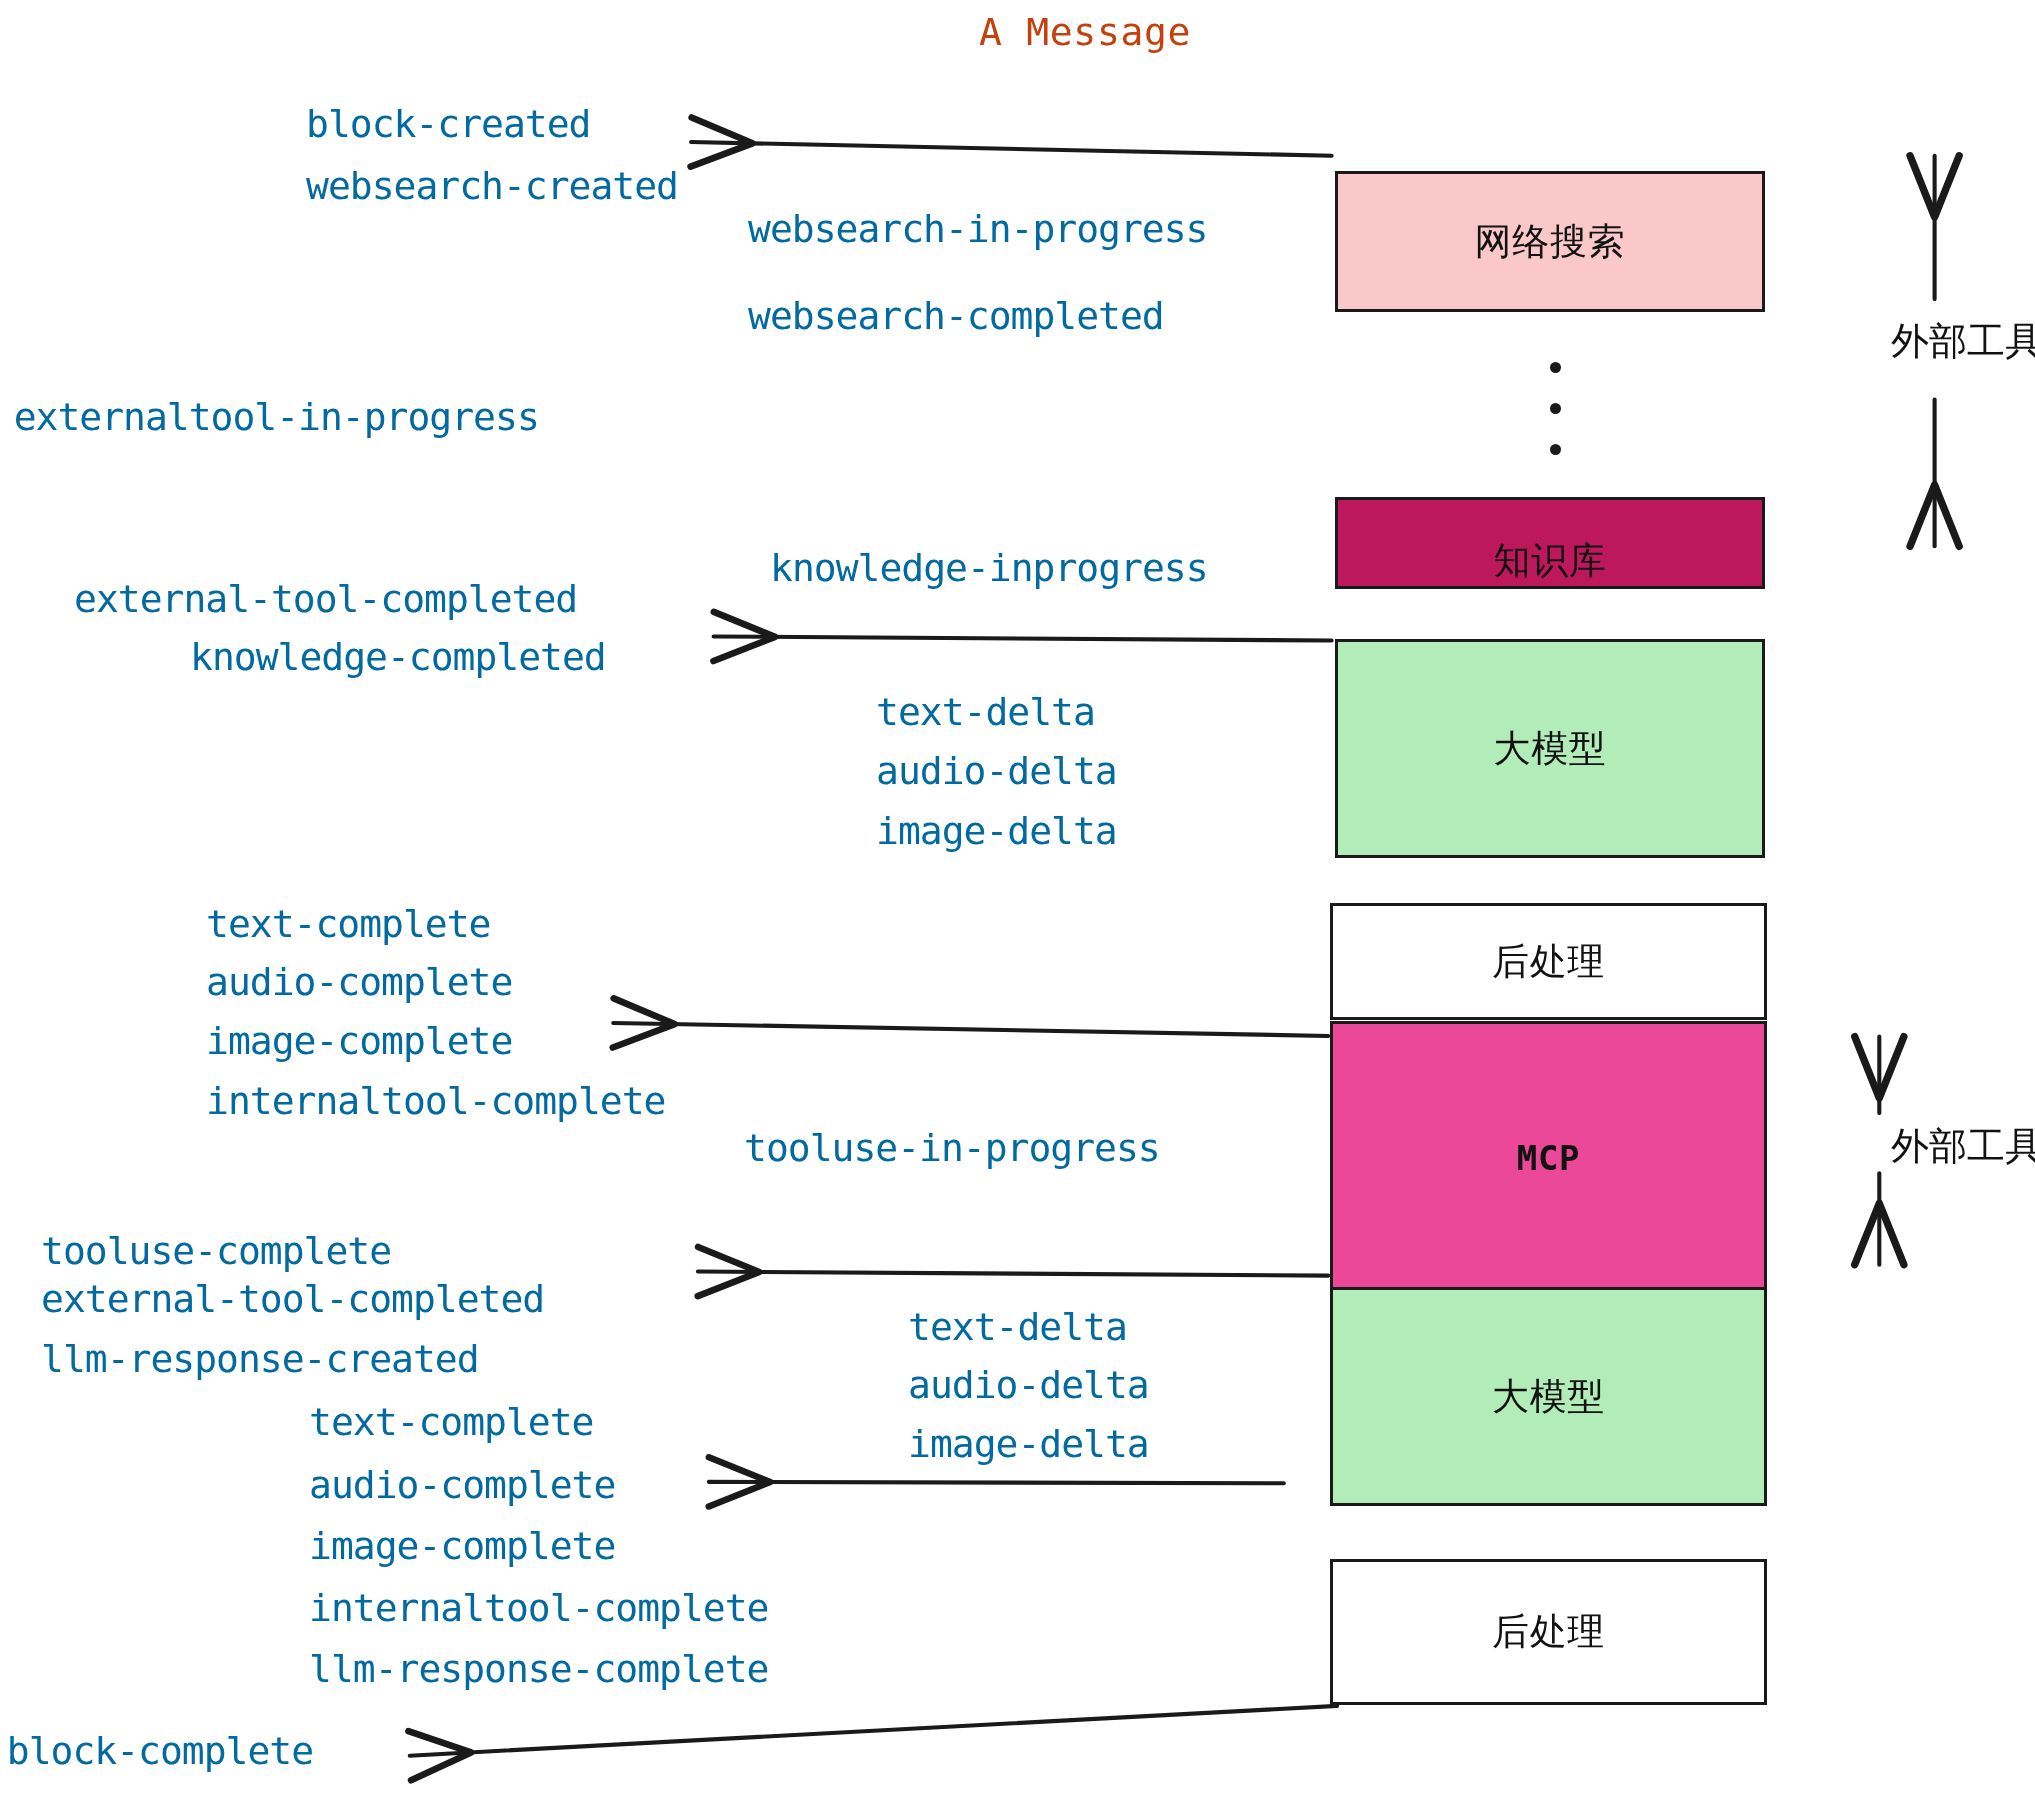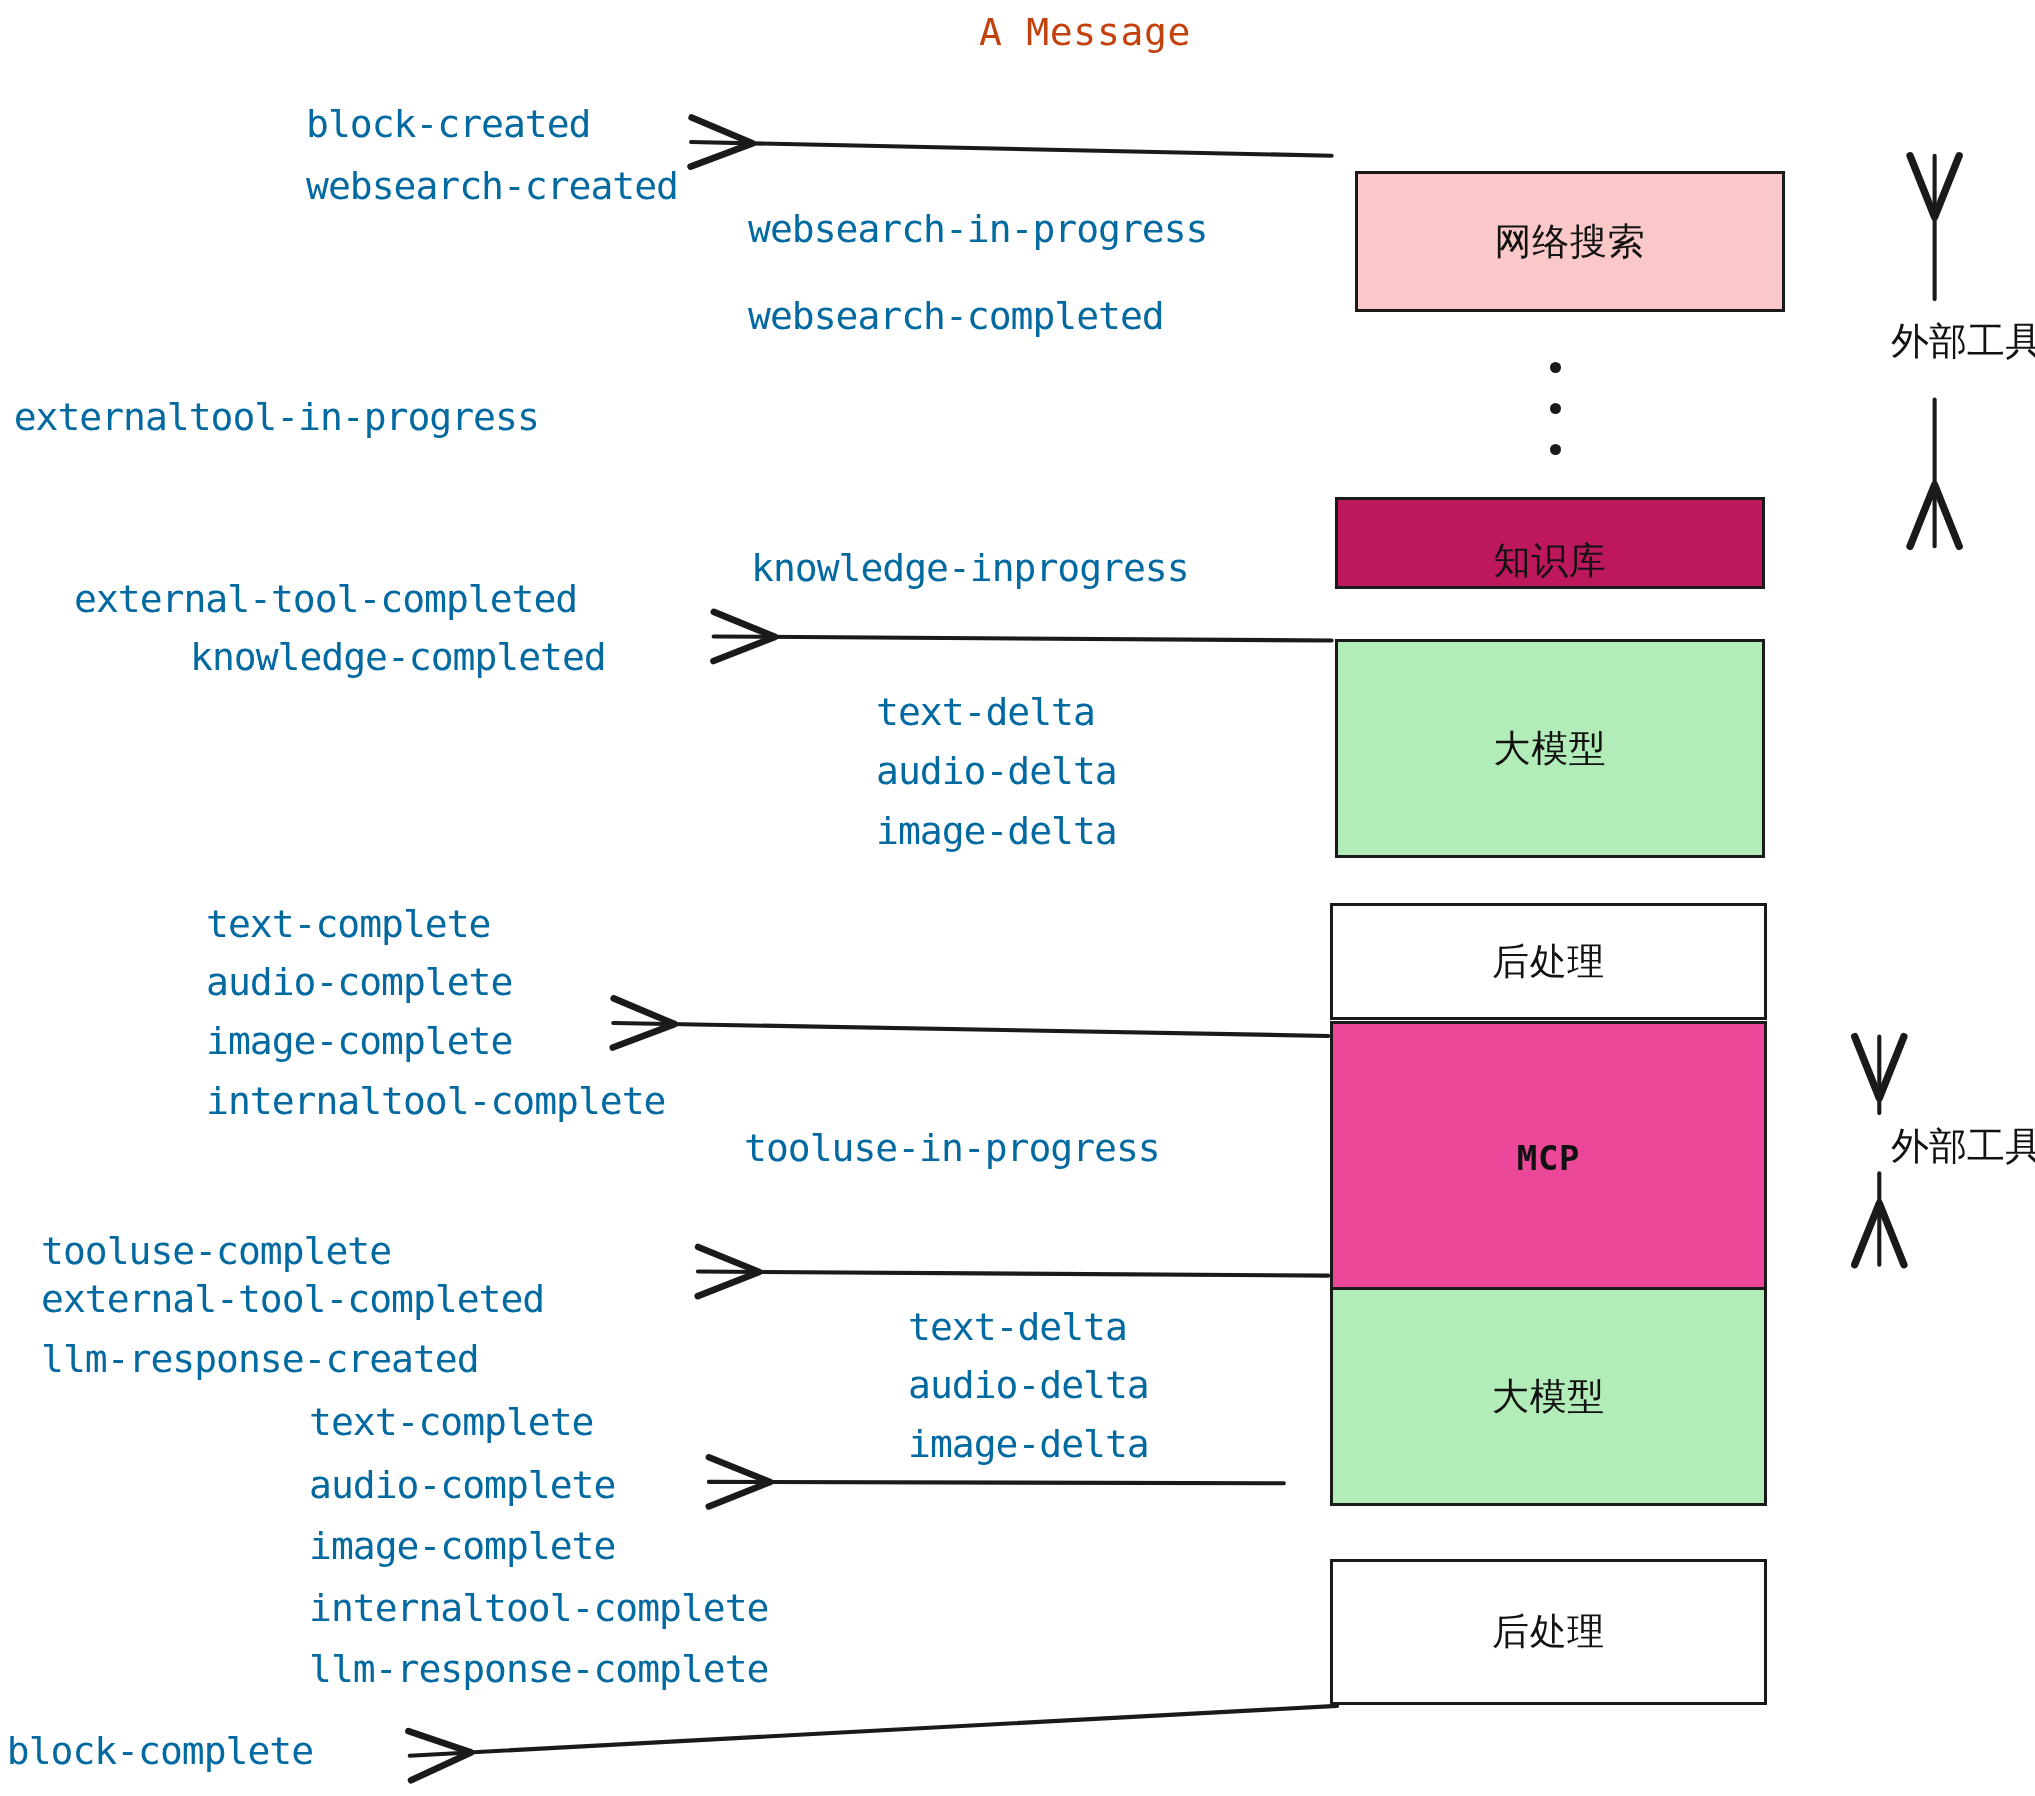--- a/index.html
+++ b/index.html
@@ -104,21 +104,21 @@
       </g>
     <g id="side-arrows">
         <line x1="2833" y1="438" x2="2833" y2="228" stroke="#1a1a1a" stroke-width="6" stroke-linecap="round" marker-end="url(#aheadv)"></line>
         <line x1="2833" y1="585" x2="2833" y2="800" stroke="#1a1a1a" stroke-width="6" stroke-linecap="round" marker-end="url(#aheadv)"></line>
         <line x1="2752" y1="1630" x2="2752" y2="1518" stroke="#1a1a1a" stroke-width="6" stroke-linecap="round" marker-end="url(#aheadv)"></line>
         <line x1="2752" y1="1718" x2="2752" y2="1852" stroke="#1a1a1a" stroke-width="6" stroke-linecap="round" marker-end="url(#aheadv)"></line>
       </g>
   </svg>
 
   <div id="nodes-host">
-      <div class="node-box" style="left: 1335px; top: 171px; width: 430px; height: 141px; background: rgb(250, 200, 200); border-color: rgb(26, 26, 26); margin-left: 20px;">
+      <div class="node-box" style="left: 1335px; top: 171px; width: 430px; height: 141px; background: rgb(250, 200, 200); border-color: rgb(26, 26, 26);">
         <span>网络搜索</span>
       </div>
       <div class="node-box" style="left: 1335px; top: 497px; width: 430px; height: 92px; background: #be185d; border-color: rgb(26, 26, 26); align-items: flex-end;">
         <span>知识库</span>
       </div>
       <div class="node-box" style="left: 1335px; top: 639px; width: 430px; height: 219px; background: rgb(178, 236, 184); border-color: rgb(26, 26, 26);">
         <span>大模型</span>
       </div>
       <div class="node-box" style="left: 1330px; top: 903px; width: 437px; height: 117px; background: rgb(255, 255, 255); border-color: rgb(26, 26, 26);">
         <span>后处理</span>
@@ -133,21 +133,21 @@
         <span>后处理</span>
       </div>
     </div>
 
   <div id="events-host">
       <div class="evt" style="left: 306px; top: 102px;">block-created</div>
       <div class="evt" style="left: 306px; top: 164px;">websearch-created</div>
       <div class="evt" style="left: 748px; top: 207px;">websearch-in-progress</div>
       <div class="evt" style="left: 748px; top: 294px;">websearch-completed</div>
       <div class="evt" style="left: 13.7px; top: 395px;">externaltool-in-progress</div>
-      <div class="evt" style="left: 751px; top: 546px;">knowledge-inprogress</div>
+      <div class="evt" style="left: 770px; top: 546px;">knowledge-inprogress</div>
       <div class="evt" style="left: 74px; top: 577px;">external-tool-completed</div>
       <div class="evt" style="left: 190px; top: 635px;">knowledge-completed</div>
       <div class="evt" style="left: 876px; top: 690px;">text-delta</div>
       <div class="evt" style="left: 876px; top: 749px;">audio-delta</div>
       <div class="evt" style="left: 876px; top: 809px;">image-delta</div>
       <div class="evt" style="left: 206px; top: 902px;">text-complete</div>
       <div class="evt" style="left: 206px; top: 960px;">audio-complete</div>
       <div class="evt" style="left: 206px; top: 1019px;">image-complete</div>
       <div class="evt" style="left: 206px; top: 1079px;">internaltool-complete</div>
       <div class="evt" style="left: 744px; top: 1126px;">tooluse-in-progress</div>

